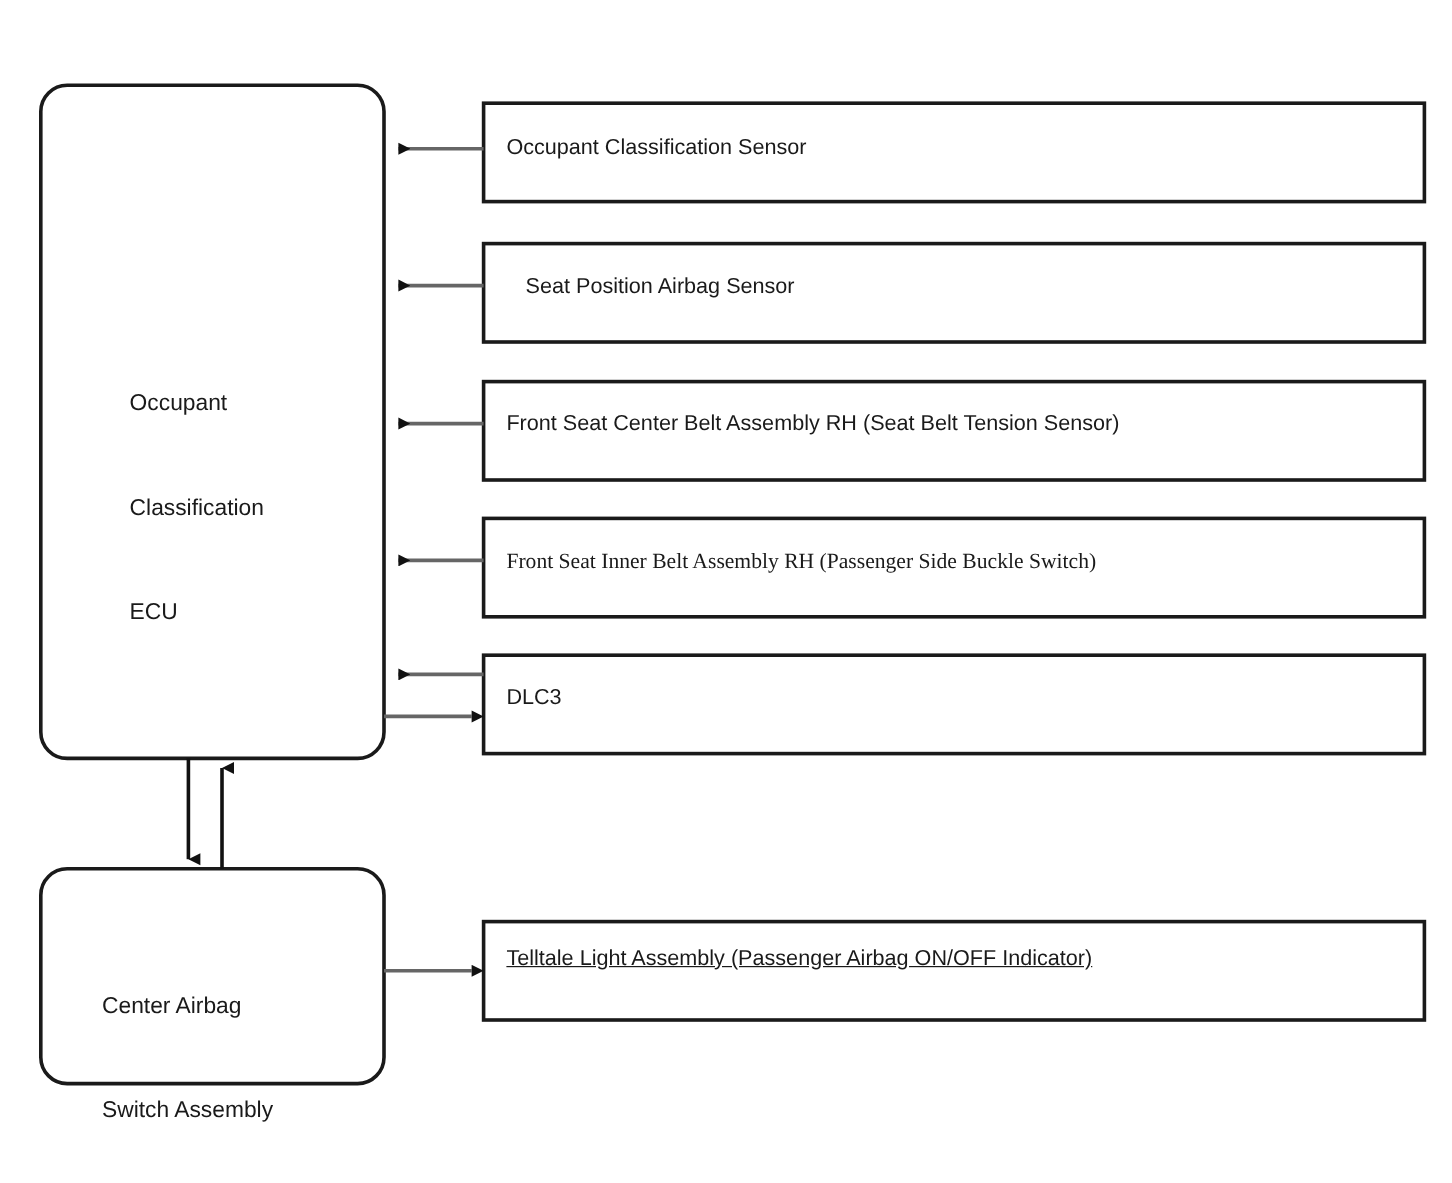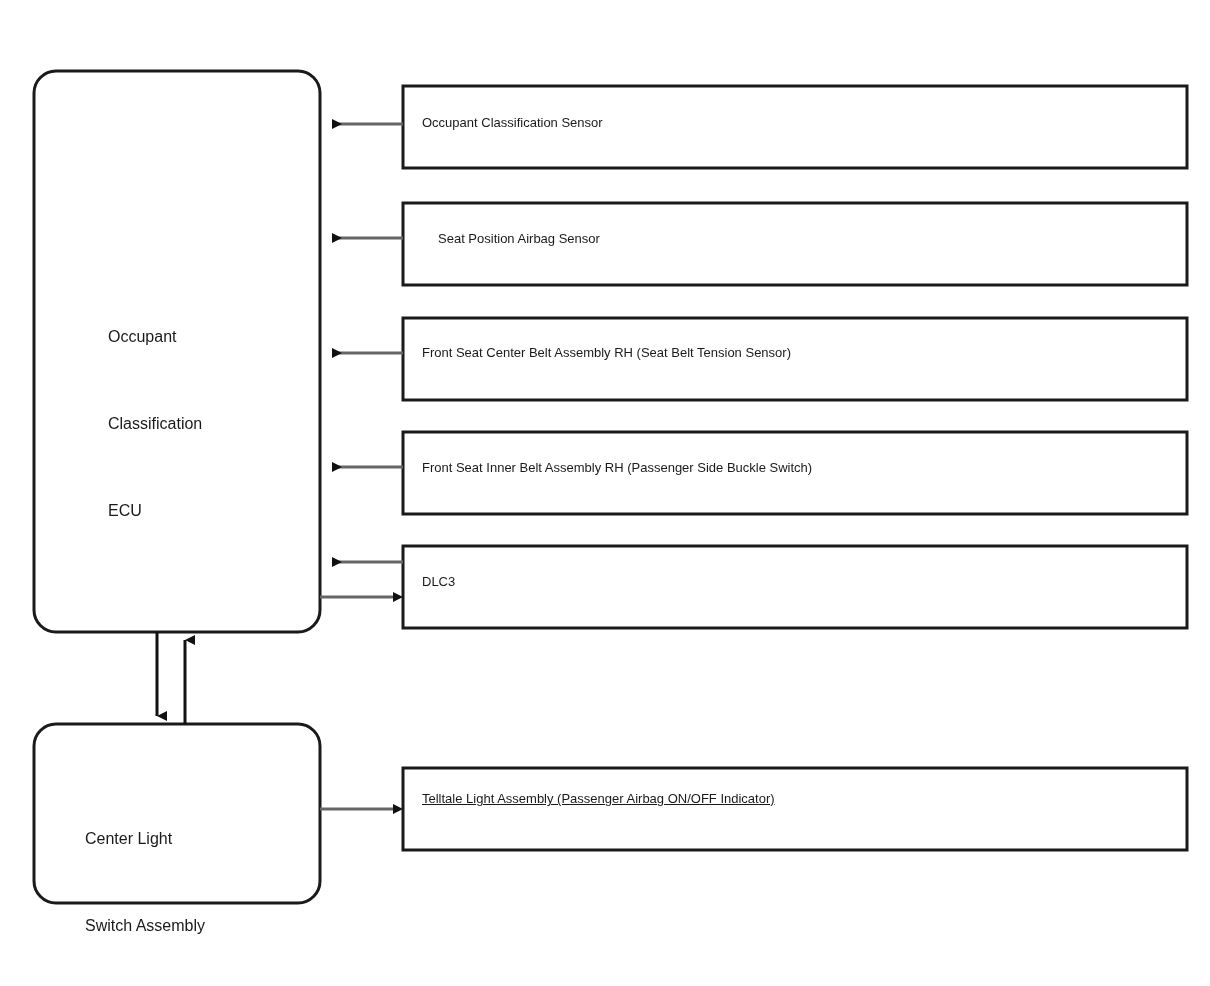--- a/index.html
+++ b/index.html
@@ -20,27 +20,27 @@
   #svg-layer {
     position: absolute;
     top: 0;
     left: 0;
     width: 1210px;
     height: 986px;
   }
   .node-label {
     position: absolute;
     color: #1a1a1a;
-    font-size: 13px;
+    font-size: 18px;
     line-height: 29px;
     white-space: pre;
     pointer-events: none;
   }
   .rounded-node-label {
-    font-size: 16px;
+    font-size: 19px;
     line-height: 29px;
   }
 </style>
 </head>
 <body>
 
 <div id="canvas">
 
   <svg id="svg-layer" viewBox="0 0 1210 986">
     <defs>
@@ -93,29 +93,29 @@
     <line x1="320" y1="809" x2="393" y2="809" stroke="#666666" stroke-width="3" marker-end="url(#arrow-right)"></line>
   </svg>
 
   <div class="node-label rounded-node-label" style="left:108px; top:264px;">
     <div>Occupant</div>
     <div>Classification</div>
     <div>ECU</div>
   </div>
 
   <div class="node-label rounded-node-label" style="left:85px; top:766px;">
-    <div>Center Light</div>
+    <div>Center Airbag</div>
     <div>Switch Assembly</div>
   </div>
 
   <div class="node-label" style="left:422px; top:108px;">Occupant Classification Sensor</div>
 
   <div class="node-label" style="left:438px; top:224px;">Seat Position Airbag Sensor</div>
 
   <div class="node-label" style="left:422px; top:338px;">Front Seat Center Belt Assembly RH (Seat Belt Tension Sensor)</div>
 
-  <div class="node-label" style="left:422px; top:453px;">Front Seat Inner Belt Assembly RH (Passenger Side Buckle Switch)</div>
+  <div class="node-label" style="left:422px; top:453px;font-family:Liberation Serif, serif;">Front Seat Inner Belt Assembly RH (Passenger Side Buckle Switch)</div>
 
   <div class="node-label" style="left:422px; top:567px;text-align:center;">DLC3</div>
 
   <div class="node-label" style="left:422px; top:784px;text-decoration:underline;">Telltale Light Assembly (Passenger Airbag ON/OFF Indicator)</div>
 
 </div>
 
 </body></html>

